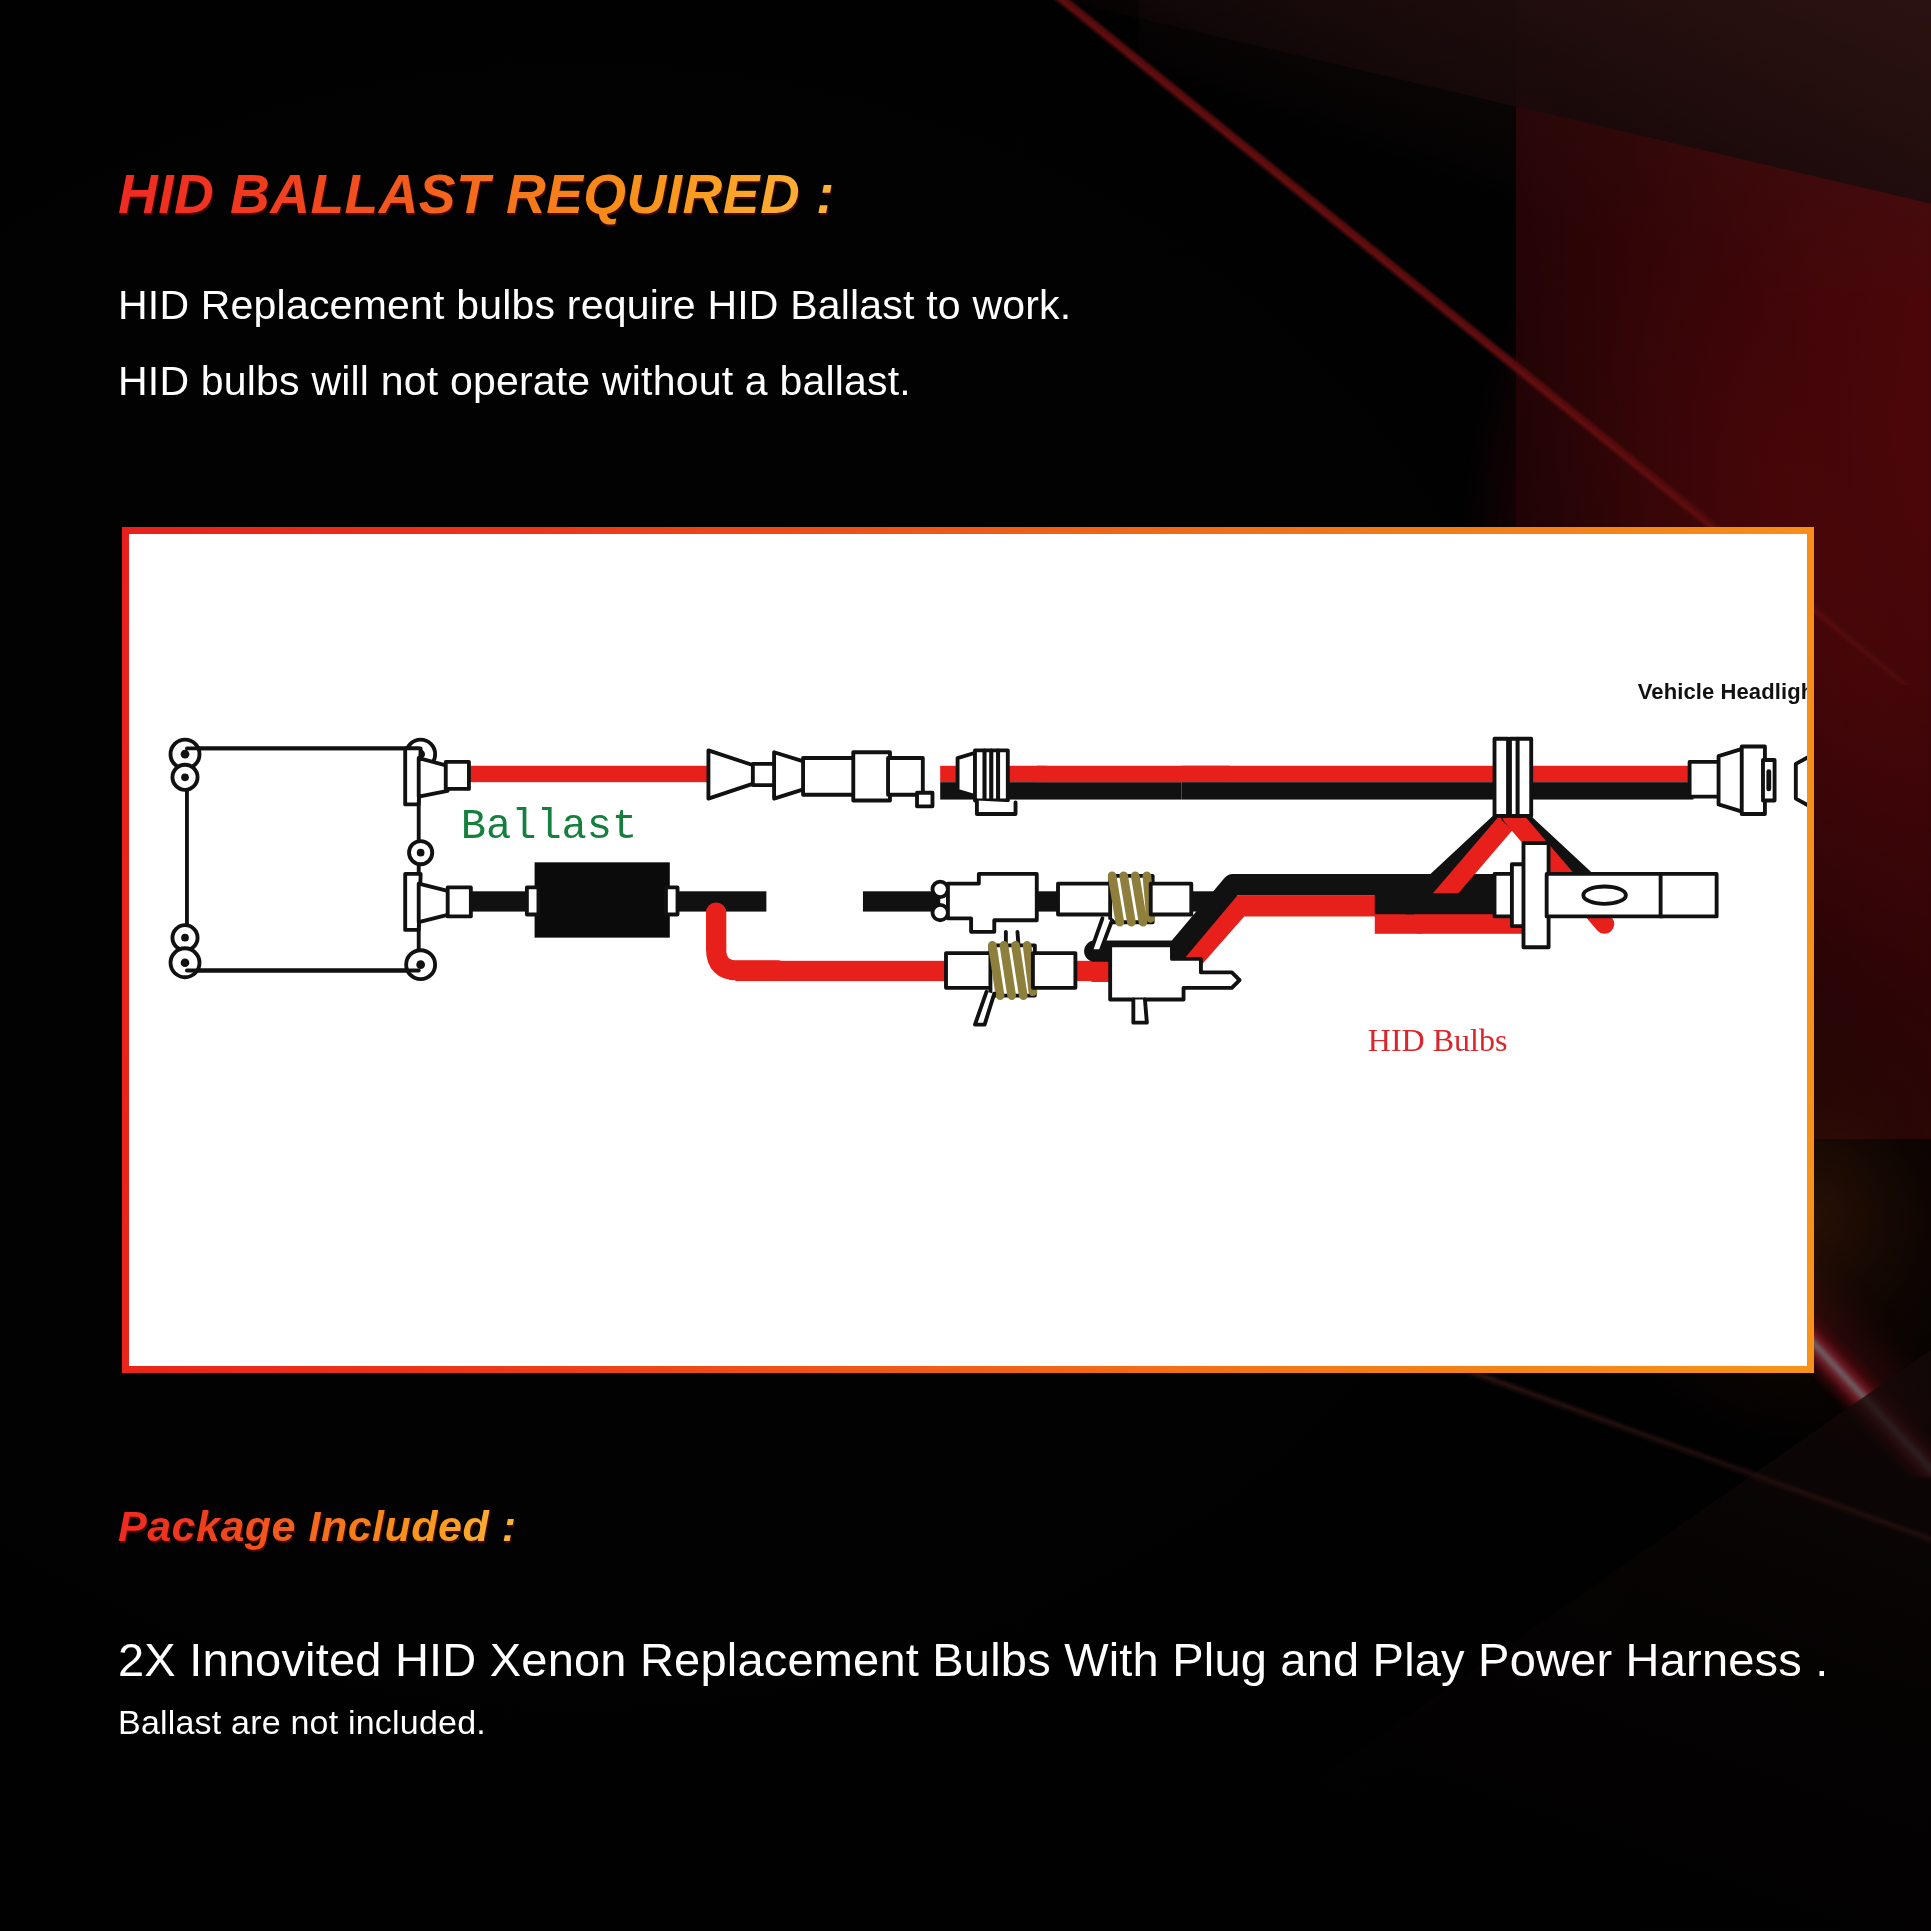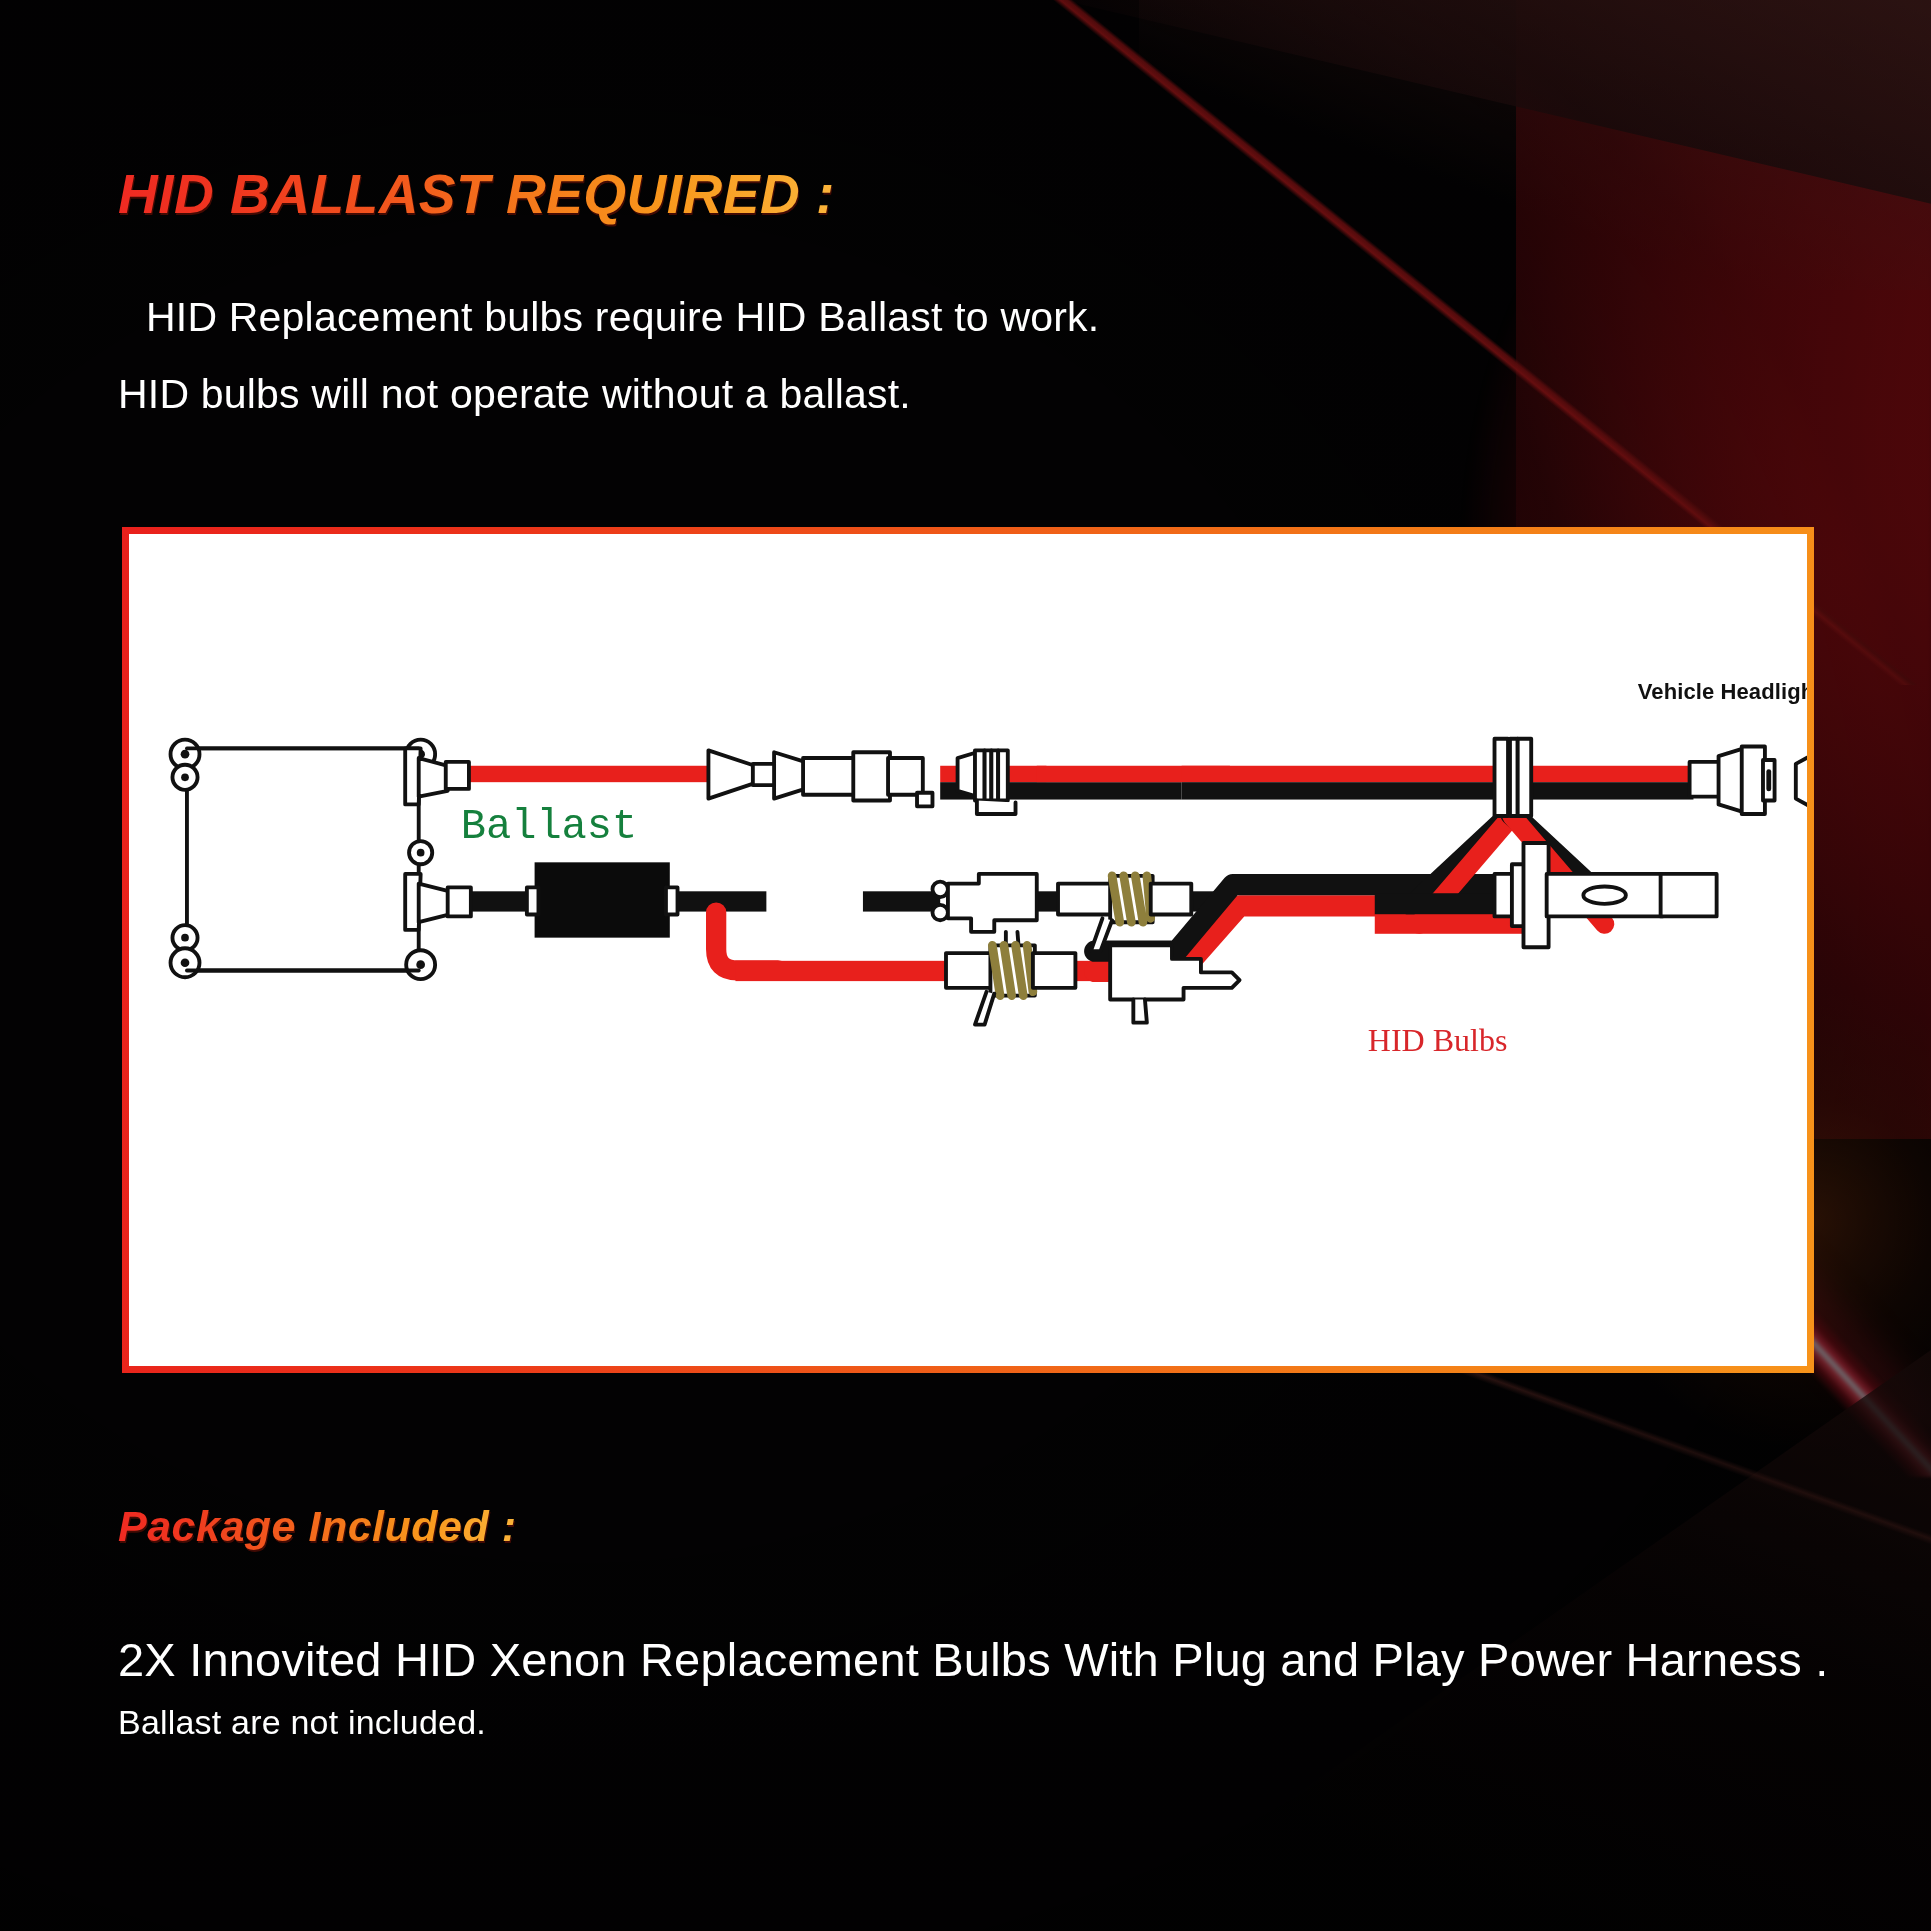--- a/index.html
+++ b/index.html
@@ -82,22 +82,22 @@
     -webkit-text-fill-color:transparent;
     filter:drop-shadow(1.9px 2.9px 0 rgba(120,18,6,.55));
   }
   #h1{top:162px;font-size:55px;}
   #h2{top:1502px;font-size:43px;}
 
   .body-line{
     position:absolute;left:118px;color:#ffffff;
     font-size:41px;font-weight:400;letter-spacing:0.2px;white-space:nowrap;
   }
-  #b1{top:294px;margin-left:28px;}
-  #b2{top:371px;}
+  #b1{top:282px;}
+  #b2{top:358px;}
   #b3{top:1632px;font-size:47px;}
   #b4{top:1703px;font-size:34px;}
 
   
   .panel-wrap{
     position:absolute;left:122px;top:527px;width:1692px;height:846px;
     padding:6.8px;
     background:linear-gradient(96deg,#e9201c 0%,#ec3419 22%,#ef5a18 48%,#f37a17 72%,#f7931a 100%);
     box-sizing:border-box;
   }

